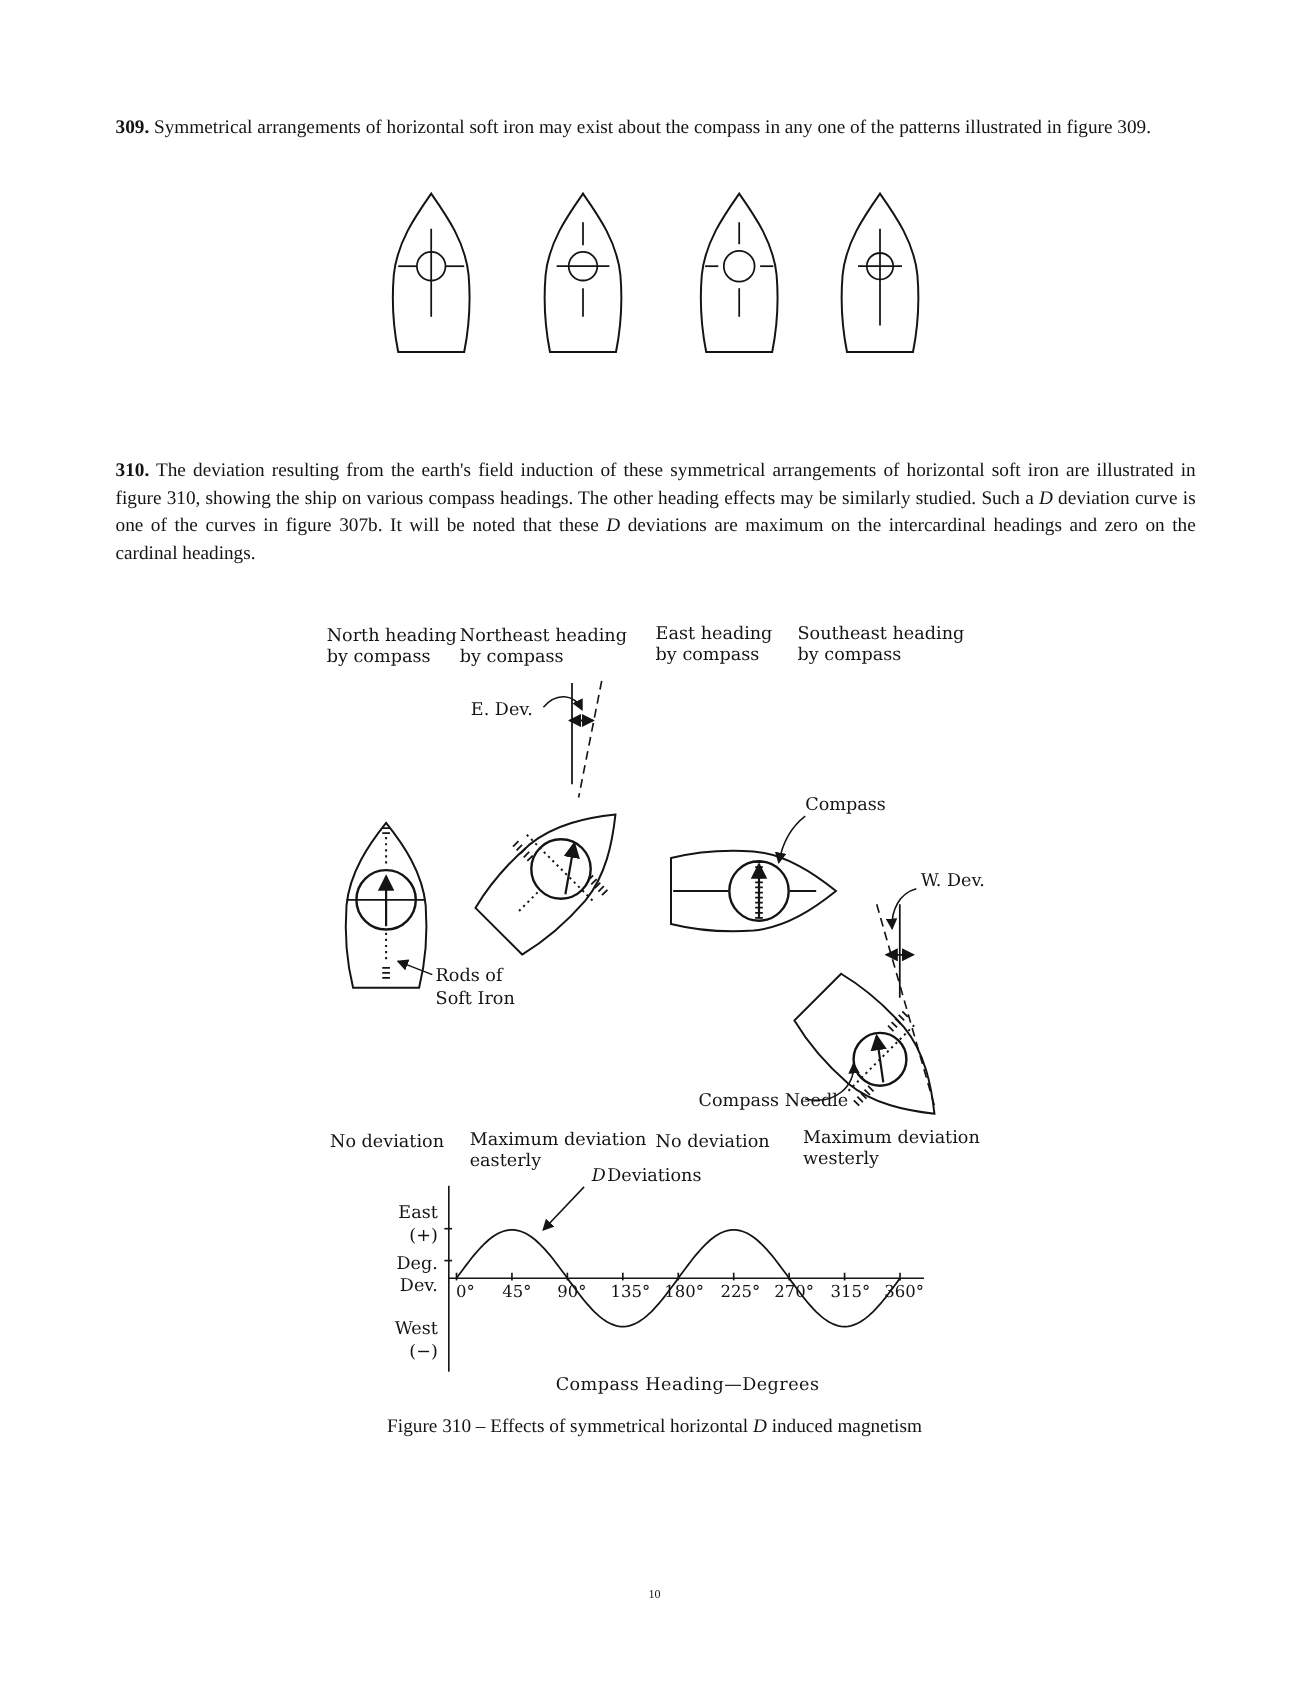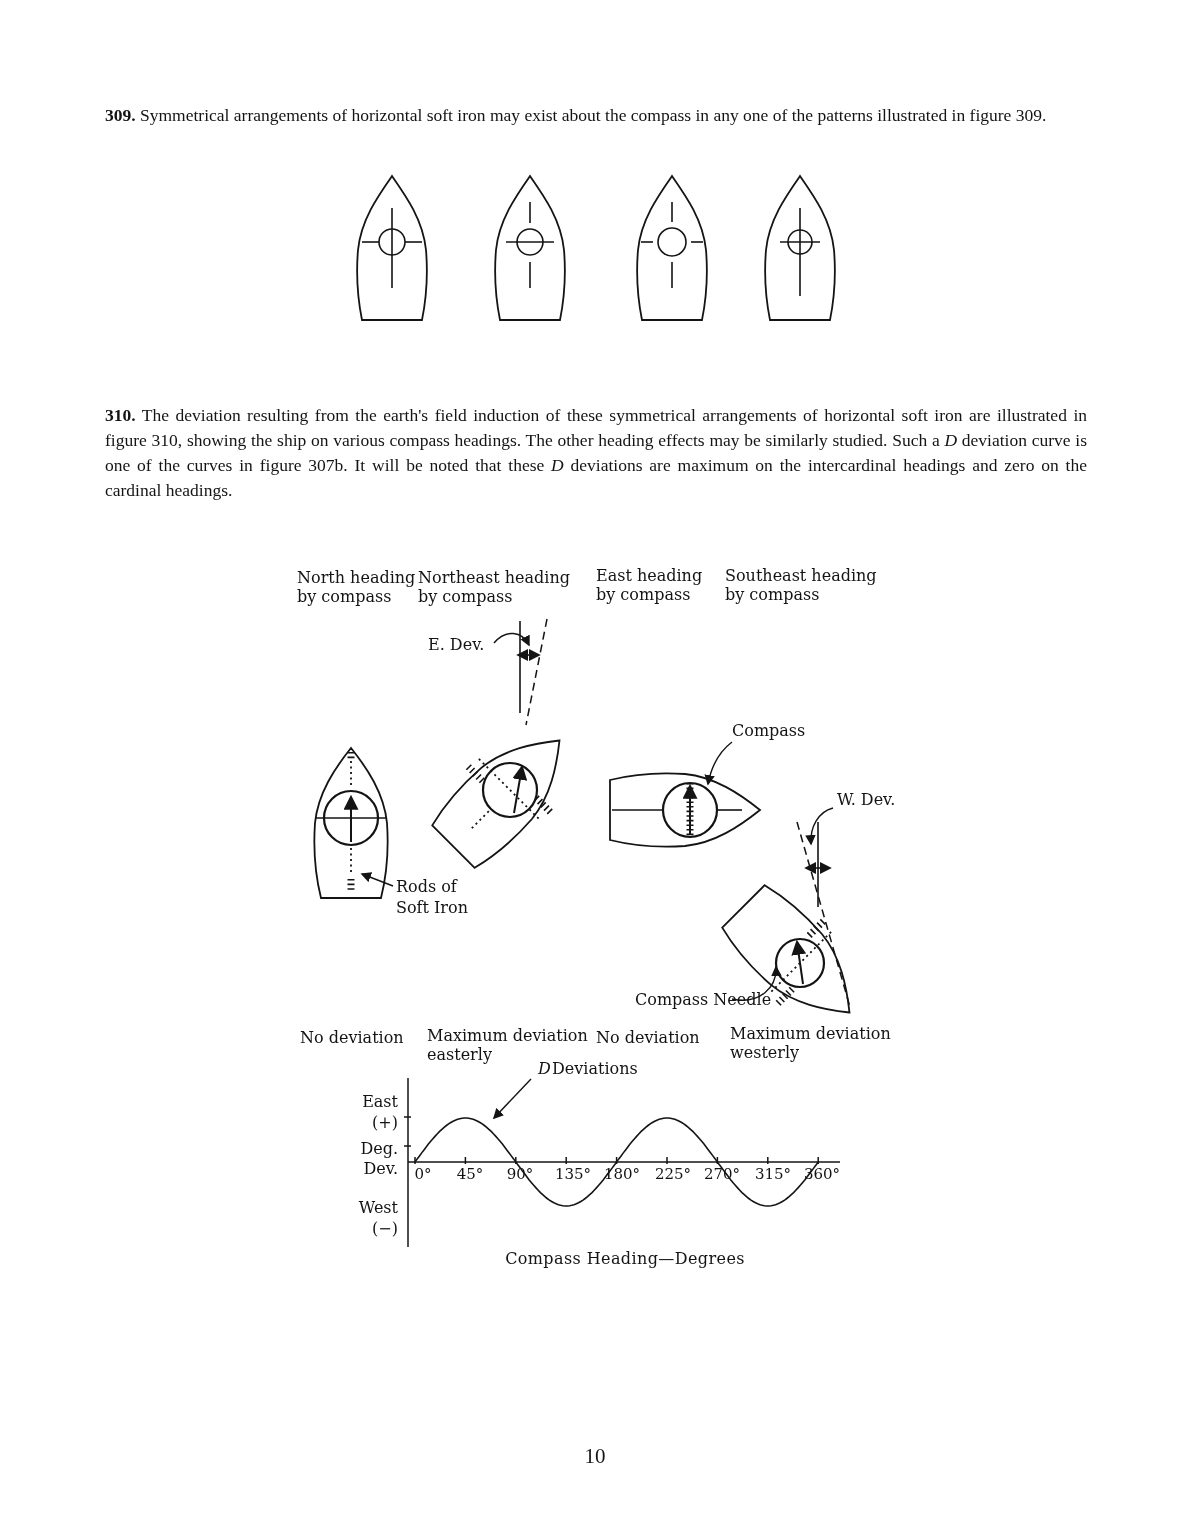--- a/index.html
+++ b/index.html
@@ -35,21 +35,21 @@
   svg .compass{stroke:#141414;stroke-width:2.2;fill:none;}
   svg .needle{stroke:#141414;stroke-width:2;fill:none;}
   svg .dots{stroke:#141414;stroke-width:1.8;fill:none;stroke-dasharray:2 3.5;}
   svg .hatch{stroke:#141414;stroke-width:7;fill:none;stroke-dasharray:1.6 3;}
   svg .dash{stroke:#141414;stroke-width:1.5;fill:none;stroke-dasharray:8 5;}
   svg .leader{stroke:#141414;stroke-width:1.4;fill:none;}
   svg .axis{stroke:#141414;stroke-width:1.5;fill:none;}
   svg .curve{stroke:#141414;stroke-width:1.6;fill:none;}
   .pageno{
     position:absolute;left:0;width:1190px;top:1444px;
-    text-align:center;font-size:21px;
+    text-align:center;font-size:11px;
   }
 </style>
 </head>
 <body>
 
 <div class="page">
 
   <div class="para" style="top:103px;">
     <span class="num">309.</span><span> Symmetrical arrangements of horizontal soft iron may exist about the compass in any one of the patterns illustrated in figure 309.</span>
   </div>
@@ -83,21 +83,21 @@
 
     <g transform="translate(460,74)">
       <path class="hull" d="M0,-66 C-14,-46 -31,-22 -34,8 C-36,32 -34,58 -30,78 L30,78 C34,58 36,32 34,8 C31,-22 14,-46 0,-66 Z"></path>
       <line class="ln" x1="0" y1="-34" x2="0" y2="54"></line>
       <line class="ln" x1="-20" y1="0" x2="20" y2="0"></line>
       <circle class="ln" cx="0" cy="0" r="12"></circle>
     </g>
   </svg>
 
 
-  <div class="para" style="top:403px;">
+  <div class="para" style="top:415px;">
     <span class="num">310.</span><span> The deviation resulting from the earth's field induction of these symmetrical arrangements of horizontal soft iron are illustrated in figure 310, showing the ship on various compass headings. The other heading effects may be similarly studied. Such a </span><span class="it">D</span><span> deviation curve is one of the curves in figure 307b. It will be noted that these </span><span class="it">D</span><span> deviations are maximum on the intercardinal headings and zero on the cardinal headings.</span>
   </div>
 
   <svg class="fig-svg" style="left:280px;top:555px;" width="645" height="725" viewBox="0 0 645 725">
     <defs>
       <marker id="arr" viewBox="0 0 10 10" refX="8.5" refY="5" markerWidth="7.5" markerHeight="7.5" orient="auto-start-reverse">
         <path d="M0,0 L10,5 L0,10 Z" fill="#141414"></path>
       </marker>
     </defs>
 
@@ -236,16 +236,19 @@
         <text x="118" y="599" text-anchor="end">Deg.</text>
         <text x="118" y="619" text-anchor="end">Dev.</text>
         <text x="118" y="658" text-anchor="end">West</text>
         <text x="118" y="679" text-anchor="end">(−)</text>
       </g>
 
       <text x="345" y="709" text-anchor="middle" style="letter-spacing:0.4px;">Compass Heading—Degrees</text>
     </g>
   </svg>
 
+  <div class="caption" style="top:1286px;">
+    <span>Figure 310 – Effects of symmetrical horizontal </span><span class="it">D</span><span> induced magnetism</span>
+  </div>
 
   <div class="pageno">10</div>
 
 </div>
 
 </body></html>

